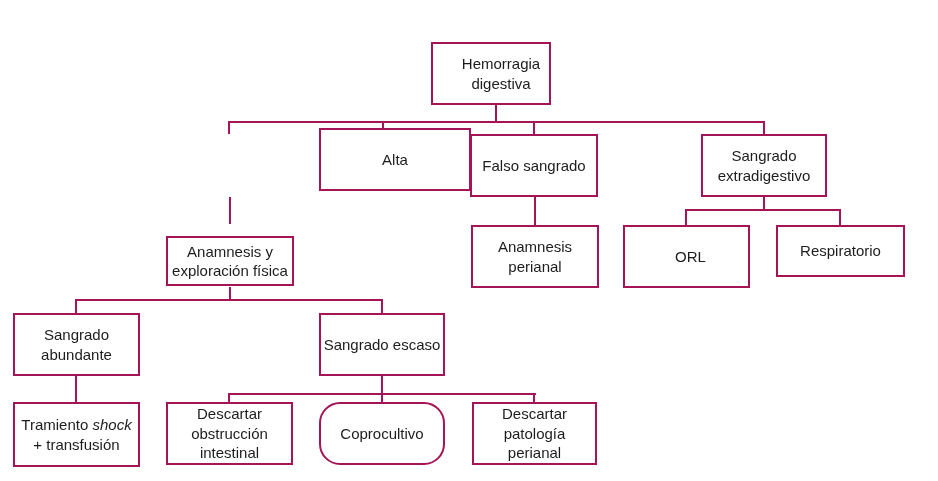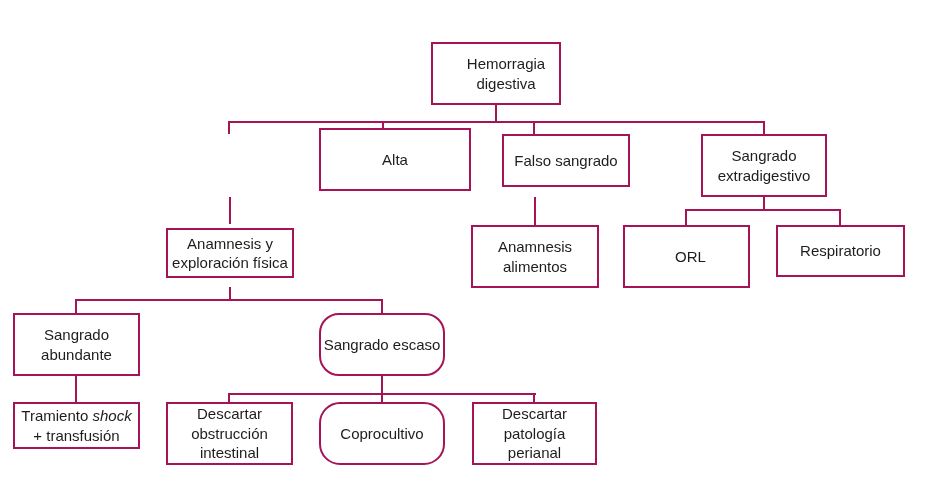--- a/index.html
+++ b/index.html
@@ -56,56 +56,56 @@
     <div class="connector" style="left: 229px; top: 287px; width: 2px; height: 14px;"></div>
     <div class="connector" style="left: 75px; top: 299px; width: 308px; height: 2px;"></div>
     <div class="connector" style="left: 75px; top: 299px; width: 2px; height: 14px;"></div>
     <div class="connector" style="left: 381px; top: 299px; width: 2px; height: 14px;"></div>
     <div class="connector" style="left: 75px; top: 376px; width: 2px; height: 26px;"></div>
     <div class="connector" style="left: 381px; top: 376px; width: 2px; height: 19px;"></div>
     <div class="connector" style="left: 228px; top: 393px; width: 308px; height: 2px;"></div>
     <div class="connector" style="left: 228px; top: 393px; width: 2px; height: 9px;"></div>
     <div class="connector" style="left: 381px; top: 393px; width: 2px; height: 10px;"></div>
     <div class="connector" style="left: 533px; top: 393px; width: 2px; height: 9px;"></div>
-    <div class="node" style="left: 431px; top: 42px; width: 130px; height: 63px; padding-left: 20px;">
+    <div class="node" style="left: 431px; top: 42px; width: 120px; height: 63px; padding-left: 20px;">
       <div class="label">Hemorragia
 digestiva</div>
     </div>
     <div class="node" style="left: 319px; top: 128px; width: 152px; height: 63px;">
       <div class="label">Alta</div>
     </div>
-    <div class="node" style="left: 470px; top: 134px; width: 128px; height: 53px; margin-left: 32px;">
+    <div class="node" style="left: 470px; top: 134px; width: 128px; height: 63px;">
       <div class="label">Falso sangrado</div>
     </div>
     <div class="node" style="left: 701px; top: 134px; width: 126px; height: 63px;">
       <div class="label">Sangrado
 extradigestivo</div>
     </div>
-    <div class="node" style="left: 166px; top: 228px; width: 128px; height: 50px;">
+    <div class="node" style="left: 166px; top: 236px; width: 128px; height: 50px;">
       <div class="label">Anamnesis y
 exploración física</div>
     </div>
     <div class="node" style="left: 471px; top: 225px; width: 128px; height: 63px;">
       <div class="label">Anamnesis
-alimentos</div>
+perianal</div>
     </div>
     <div class="node" style="left: 623px; top: 225px; width: 127px; height: 63px; padding-left: 8px;">
       <div class="label">ORL</div>
     </div>
     <div class="node" style="left: 776px; top: 225px; width: 129px; height: 52px;">
       <div class="label">Respiratorio</div>
     </div>
     <div class="node" style="left: 13px; top: 313px; width: 127px; height: 63px;">
       <div class="label">Sangrado
 abundante</div>
     </div>
-    <div class="node" style="left: 319px; top: 313px; width: 126px; height: 63px; border-radius: 20px;">
+    <div class="node" style="left: 319px; top: 313px; width: 126px; height: 63px;">
       <div class="label">Sangrado escaso</div>
     </div>
-    <div class="node" style="left: 13px; top: 402px; width: 127px; height: 47px;">
+    <div class="node" style="left: 13px; top: 402px; width: 127px; height: 65px;">
       <div class="label"><span>Tramiento </span><i>shock</i><span>
 + transfusión</span></div>
     </div>
     <div class="node" style="left: 166px; top: 402px; width: 127px; height: 63px;">
       <div class="label">Descartar
 obstrucción
 intestinal</div>
     </div>
     <div class="node" style="left: 319px; top: 402px; width: 126px; height: 63px; border-radius: 21px;">
       <div class="label">Coprocultivo</div>

